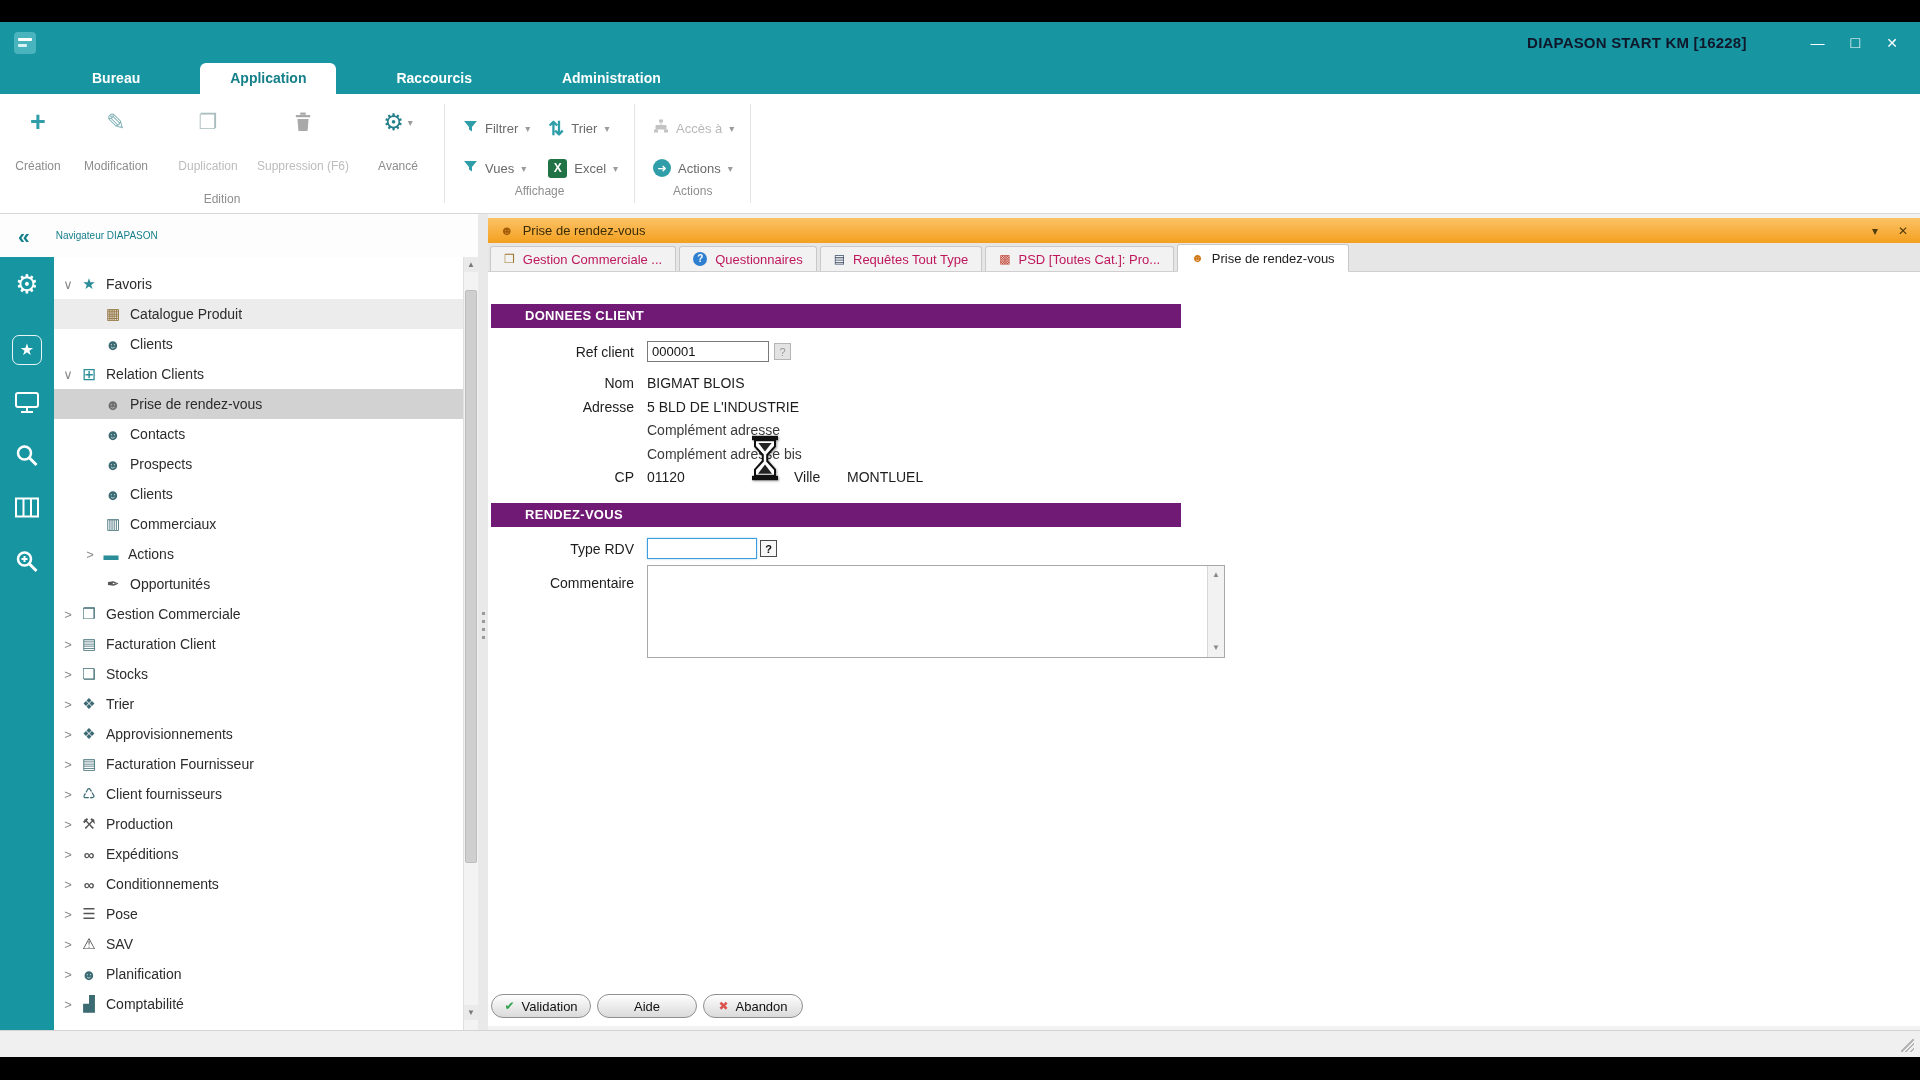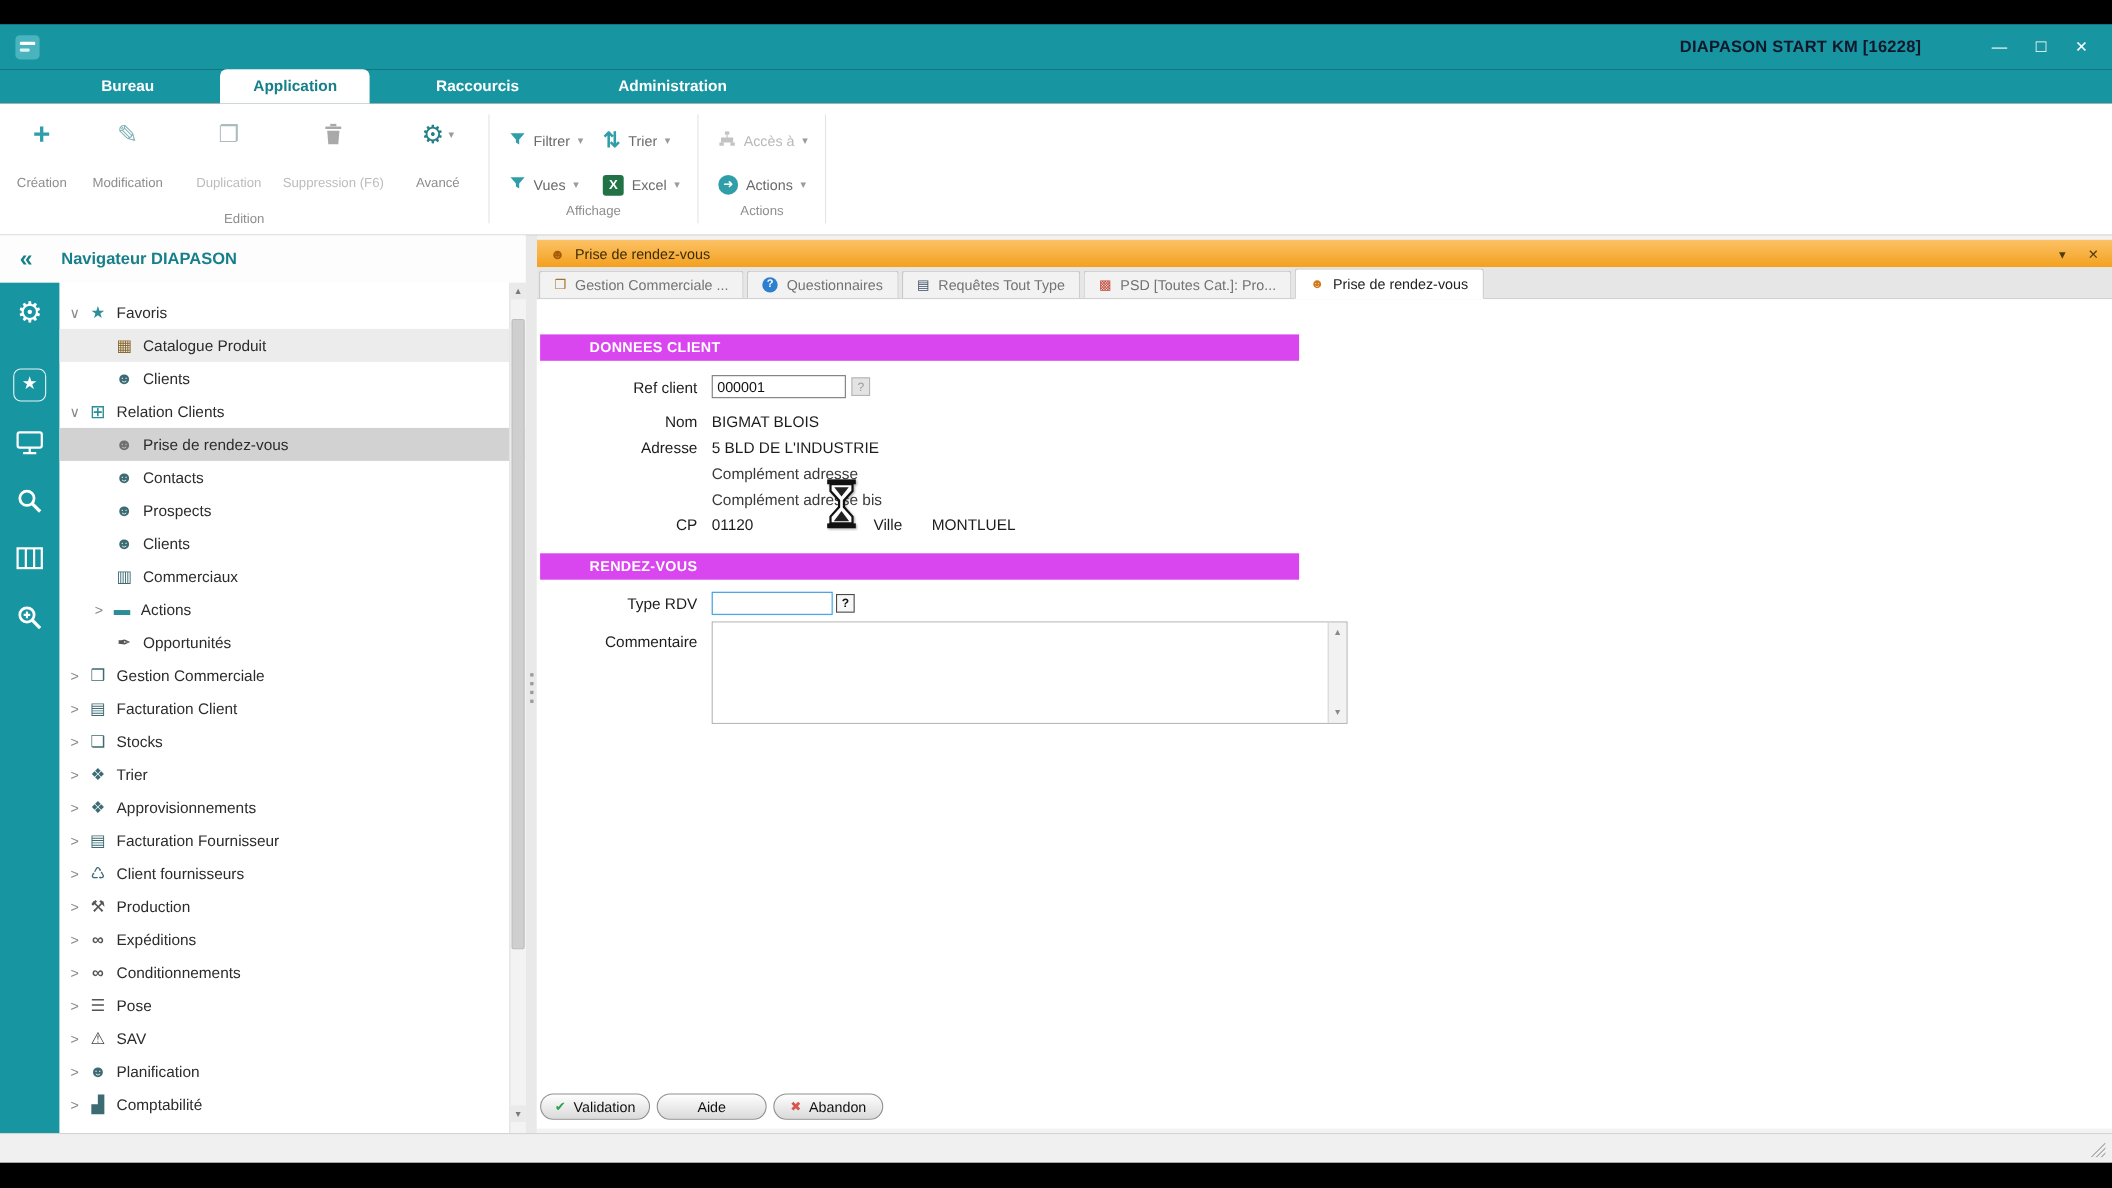--- a/index.html
+++ b/index.html
@@ -53,21 +53,21 @@
   .sgrid.one-col{grid-template-columns:auto}
   .sbtn{display:flex;align-items:center;gap:7px;font-size:13px;color:#6a6a6a;cursor:default;white-space:nowrap}
   .sbtn.disabled{color:#b8b8b8}
   .sbtn.disabled svg path,.sbtn.disabled svg rect{fill:#c3c3c3}
 
   
   .main{position:absolute;left:0;top:214px;width:100%;height:816px;background:#f2f2f2;display:flex}
   .left-panel{width:478px;background:#fff;display:flex;flex-direction:column;flex:0 0 auto}
   .nav-header{height:43px;display:flex;align-items:center;padding-left:18px;background:#fdfdfd}
   .collapse{color:#157f8a;font-size:21px;font-weight:bold;cursor:default}
-  .nav-title{color:#157f8a;font-weight:bold;font-size:15px;margin-left:26px}
+  .nav-title{color:#157f8a;font-weight:normal;font-size:10px;margin-left:26px}
   .left-body{flex:1;display:flex;position:relative;min-height:0}
   .rail{width:54px;background:#1795a1;position:relative;flex:0 0 auto}
   .rail .ricn{position:absolute;left:50%;transform:translateX(-50%);color:#fff;text-align:center}
   .ric-gear{top:12px;font-size:26px}
   .ric-gear::before{content:"⚙"}
   .ric-star{top:78px;width:30px;height:30px;border:1px solid rgba(255,255,255,.9);border-radius:7px;
             font-size:16px;line-height:28px}
   .ric-star::before{content:"★"}
   .ric-pos3{top:134px}.ric-pos4{top:186px}.ric-pos5{top:240px}.ric-pos6{top:292px}
 
@@ -118,35 +118,35 @@
                 display:flex;align-items:center;padding:0 12px;gap:9px}
   .doc-icon{font-size:13px;color:#a35c08;font-style:normal}
   .doc-icon::before{content:"☻"}
   .doc-title{font-size:13px;color:#3c2c05}
   .doc-controls{margin-left:auto;display:flex;gap:20px;color:#503c0c;font-size:12px}
   .dc-menu::before{content:"▾"}
   .dc-close::before{content:"✕"}
   .tabstrip{height:29px;background:#e6e6e6;display:flex;align-items:flex-end;padding-left:2px;gap:3px;
             border-bottom:1px solid #cfcfcf}
   .tab{height:25px;display:flex;align-items:center;gap:8px;padding:0 13px;background:#f2f2f2;
-       border:1px solid #c9c9c9;border-bottom:none;font-size:13px;color:#737373;
+       border:1px solid #c9c9c9;border-bottom:none;font-size:13px;color:#be185d;
        border-radius:3px 3px 0 0;white-space:nowrap;cursor:default}
   .tab.active{background:#fff;height:28px;margin-bottom:-1px;border-bottom:1px solid #fff;color:#222}
   .tbi{font-style:normal;font-size:12px;flex:0 0 auto}
   .tbi-commerce::before{content:"❒";color:#a0752c}
   .tbi-question{width:14px;height:14px;border-radius:50%;background:#2f7fd0;color:#fff;
                 font-size:10px;font-weight:bold;text-align:center;line-height:14px}
   .tbi-question::before{content:"?"}
   .tbi-query::before{content:"▤";color:#3a4a63}
   .tbi-psd::before{content:"▩";color:#c24536}
   .tbi-person::before{content:"☻";color:#d07818}
 
   .form-area{flex:1;background:#fff;position:relative;margin-bottom:4px;overflow:hidden}
-  .sechdr{position:absolute;left:3px;width:690px;height:24px;background:#d946ef;color:#fff;
-          font-weight:bold;font-size:13px;line-height:24px;padding-left:45px;letter-spacing:.3px}
+  .sechdr{position:absolute;left:3px;width:690px;height:24px;background:#701a75;color:#fff;
+          font-weight:bold;font-size:13px;line-height:24px;padding-left:34px;letter-spacing:.3px}
   .sec-client{top:32px}
   .sec-rdv{top:231px}
   .frow{position:absolute;left:0;height:22px;font-size:14px;color:#1d1d1d;line-height:22px;width:900px}
   .flabel{position:absolute;left:0;width:146px;text-align:right}
   .fval{position:absolute;left:159px;white-space:nowrap}
   .fph{color:#3a3a3a}
   .row-ref{top:69px}.row-nom{top:100px}.row-adresse{top:124px}.row-comp1{top:147px}
   .row-comp2{top:171px}.row-cp{top:194px}.row-type{top:266px}.row-comment{top:300px}
   .tinput{position:absolute;left:159px;top:0;width:122px;height:21px;border:1px solid #7a7a7a;
           font-family:"Liberation Sans",sans-serif;font-size:13px;padding:1px 4px;background:#fff;color:#111}

